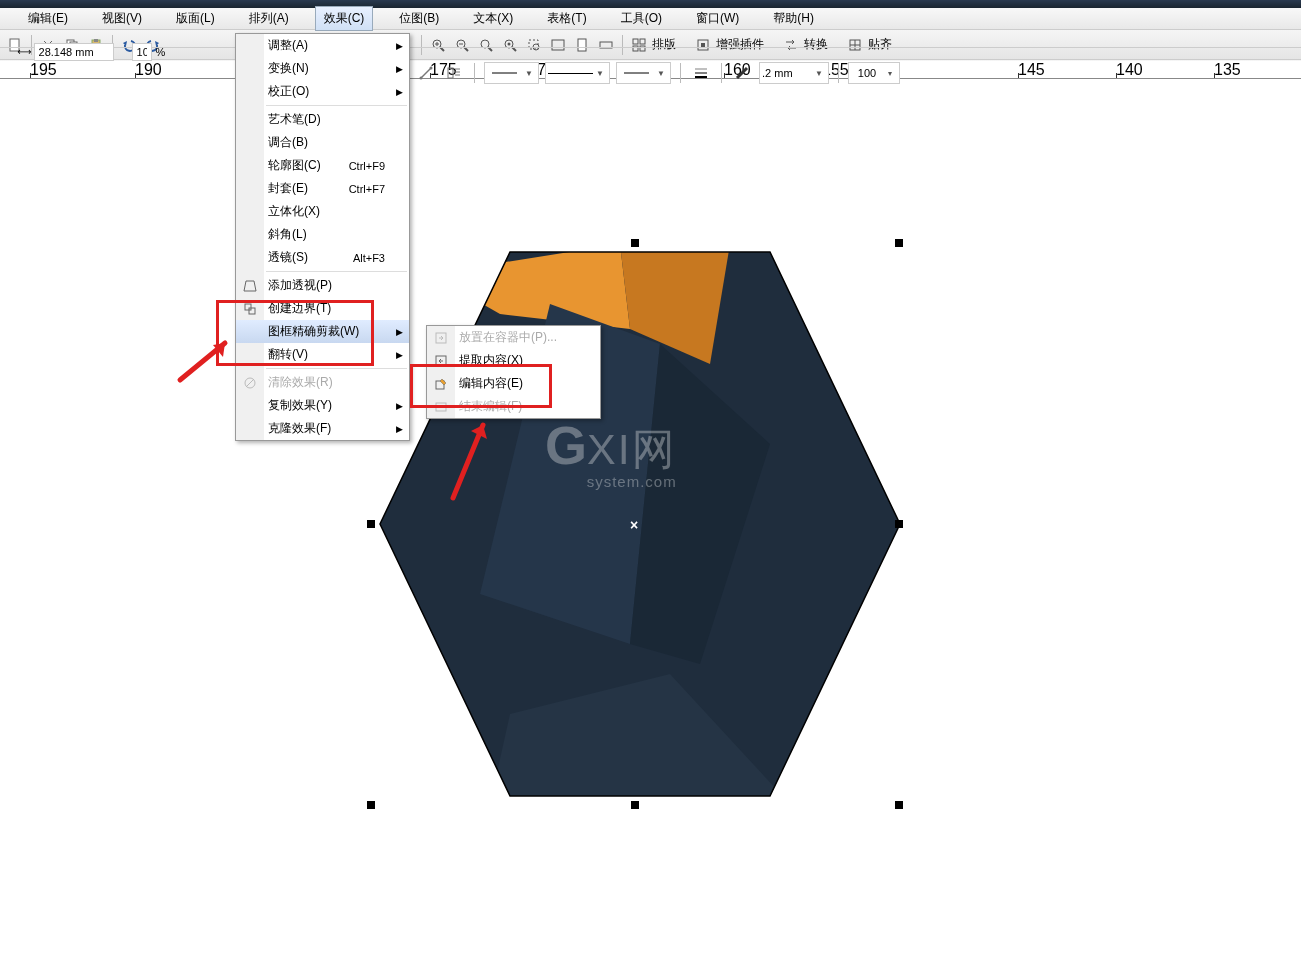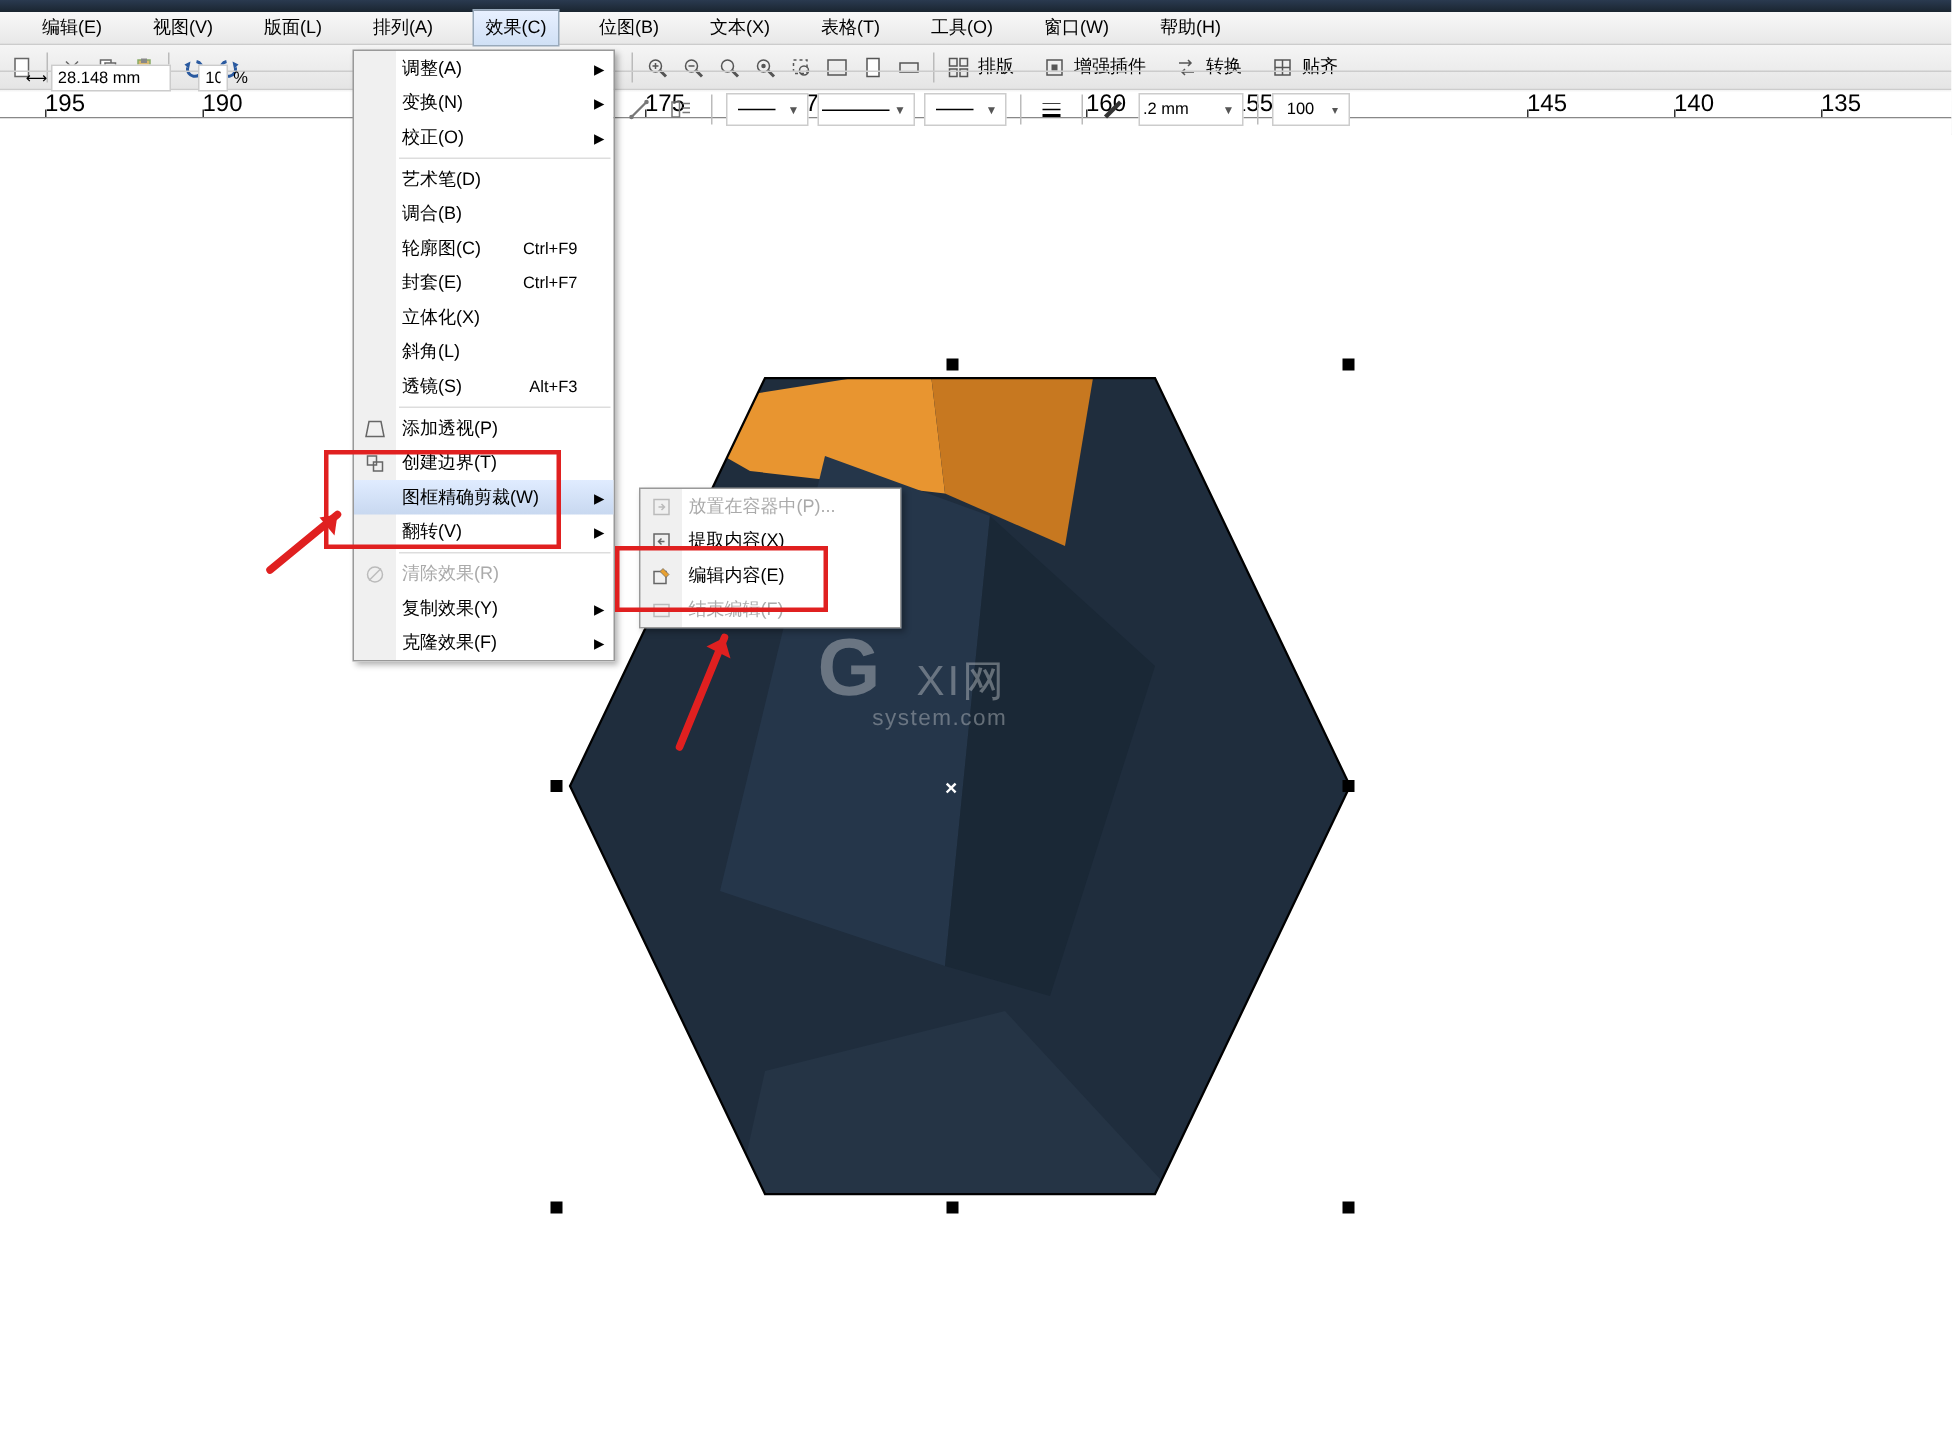--- a/index.html
+++ b/index.html
@@ -44,21 +44,21 @@
 
 .red-box { position: absolute; border: 3px solid #e02020; pointer-events: none; z-index: 200; }
 .red-arrow { position: absolute; z-index: 201; pointer-events: none; }
 
 .hexagon { position: absolute; }
 .sel-handle { position: absolute; width: 8px; height: 8px; background: #000; }
 .sel-center { position: absolute; color: #fff; font-size: 14px; font-weight: bold; background: rgba(0,0,0,0); }
 
 .watermark { position: absolute; color: rgba(190,195,200,0.45); font-family: Georgia, serif; pointer-events: none; text-align: center; }
 .watermark .big { font-size: 54px; font-weight: bold; display:inline; }
-.watermark .thin { font-size: 28px; font-weight: 300; letter-spacing: 2px; display:inline;margin-left:24px; }
+.watermark .thin { font-size: 43px; font-weight: 300; letter-spacing: 2px; display:inline; }
 .watermark .small { font-size: 15px; letter-spacing: 1px; display:block; margin-top:-6px; text-align:right; }
 
 .icon-svg { width: 16px; height: 16px; }
 </style>
 </head>
 <body>
 
 <div class="titlebar"></div>
 
 <div class="menubar">

